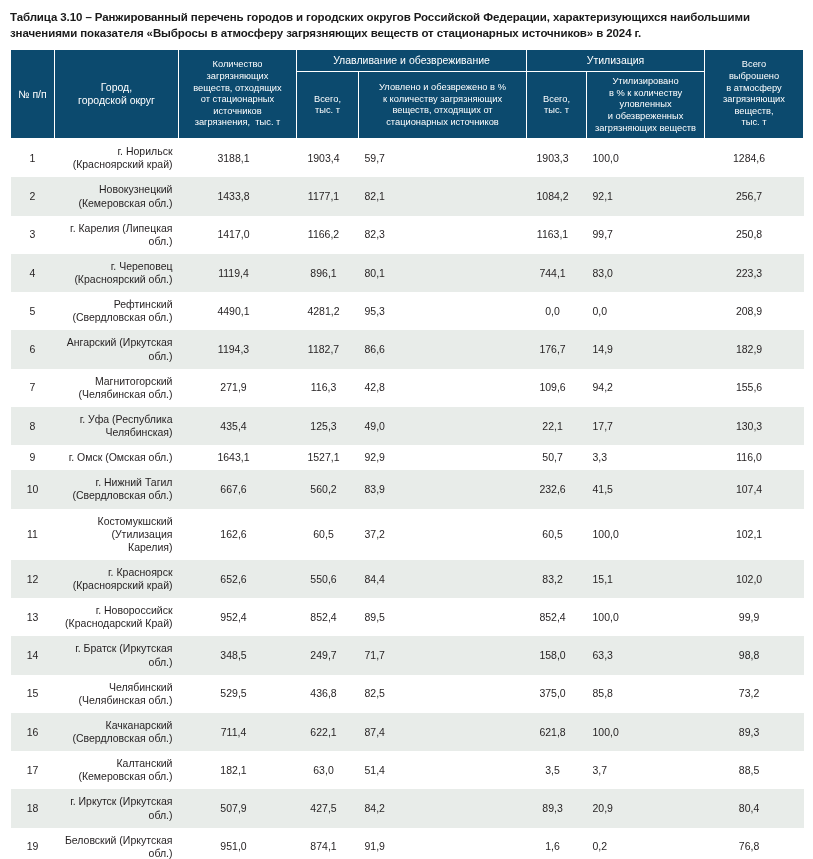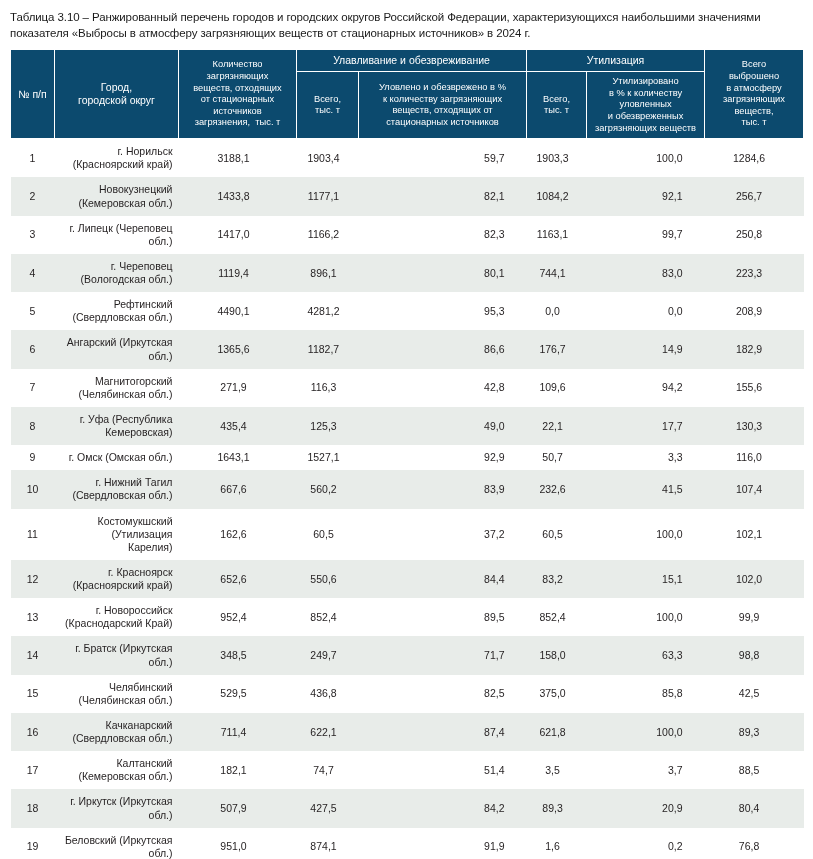--- a/index.html
+++ b/index.html
@@ -14,21 +14,21 @@
     font-family: "Liberation Sans", sans-serif;
     color: #231f20;
     overflow: hidden;
   }
   .page {
     width: 813px;
     padding: 8px 10px 0 10px;
   }
   .caption {
     font-size: 11.5px;
-    font-weight: normal;
+    font-weight: bold;
     line-height: 1.35;
     color: #1a1a1a;
     margin: 2px 0 8px 0;
     letter-spacing: -0.1px;
   }
   table.data {
     border-collapse: collapse;
     width: 793px;
     table-layout: fixed;
     font-size: 10.5px;
@@ -51,21 +51,21 @@
     padding: 6px 6px;
     vertical-align: middle;
     line-height: 1.25;
     font-size: 10.5px;
   }
   tr.odd td { background: #ffffff; }
   tr.even td { background: #e8ece9; }
   td.num-idx { text-align: center; width: 42px; color: #231f20; }
   td.city { text-align: right; padding-left: 10px; }
   td.val { text-align: center; padding-right: 14px; }
-  td.val-c { text-align: right; padding-right: 22px; }
+  td.val-c { padding-right: 22px; }
   td.val-last { text-align: center; padding-right: 16px; }
   col.c0 { width: 44px; }
   col.c1 { width: 124px; }
   col.c2 { width: 118px; }
   col.c3 { width: 62px; }
   col.c4 { width: 168px; }
   col.c5 { width: 60px; }
   col.c6 { width: 118px; }
   col.c7 { width: 99px; }
   .city-line2 { display: block; }
@@ -120,71 +120,71 @@
           <td class="city">Новокузнецкий<span class="city-line2">(Кемеровская обл.)</span></td>
           <td class="val">1433,8</td>
           <td class="val">1177,1</td>
           <td class="val-c">82,1</td>
           <td class="val">1084,2</td>
           <td class="val-c">92,1</td>
           <td class="val-last">256,7</td>
         </tr>
         <tr class="odd">
           <td class="num-idx">3</td>
-          <td class="city">г. Липецк (Череповец обл.)</td>
+          <td class="city">г. Карелия (Липецкая обл.)</td>
           <td class="val">1417,0</td>
           <td class="val">1166,2</td>
           <td class="val-c">82,3</td>
           <td class="val">1163,1</td>
           <td class="val-c">99,7</td>
           <td class="val-last">250,8</td>
         </tr>
         <tr class="even">
           <td class="num-idx">4</td>
-          <td class="city">г. Череповец<span class="city-line2">(Вологодская обл.)</span></td>
+          <td class="city">г. Череповец<span class="city-line2">(Красноярский обл.)</span></td>
           <td class="val">1119,4</td>
           <td class="val">896,1</td>
           <td class="val-c">80,1</td>
           <td class="val">744,1</td>
           <td class="val-c">83,0</td>
           <td class="val-last">223,3</td>
         </tr>
         <tr class="odd">
           <td class="num-idx">5</td>
           <td class="city">Рефтинский<span class="city-line2">(Свердловская обл.)</span></td>
           <td class="val">4490,1</td>
           <td class="val">4281,2</td>
           <td class="val-c">95,3</td>
           <td class="val">0,0</td>
           <td class="val-c">0,0</td>
           <td class="val-last">208,9</td>
         </tr>
         <tr class="even">
           <td class="num-idx">6</td>
           <td class="city">Ангарский (Иркутская обл.)</td>
-          <td class="val">1365,6</td>
+          <td class="val">1194,3</td>
           <td class="val">1182,7</td>
           <td class="val-c">86,6</td>
           <td class="val">176,7</td>
           <td class="val-c">14,9</td>
           <td class="val-last">182,9</td>
         </tr>
         <tr class="odd">
           <td class="num-idx">7</td>
           <td class="city">Магнитогорский<span class="city-line2">(Челябинская обл.)</span></td>
           <td class="val">271,9</td>
           <td class="val">116,3</td>
           <td class="val-c">42,8</td>
           <td class="val">109,6</td>
           <td class="val-c">94,2</td>
           <td class="val-last">155,6</td>
         </tr>
         <tr class="even">
           <td class="num-idx">8</td>
-          <td class="city">г. Уфа (Республика<span class="city-line2">Кемеровская)</span></td>
+          <td class="city">г. Уфа (Республика<span class="city-line2">Челябинская)</span></td>
           <td class="val">435,4</td>
           <td class="val">125,3</td>
           <td class="val-c">49,0</td>
           <td class="val">22,1</td>
           <td class="val-c">17,7</td>
           <td class="val-last">130,3</td>
         </tr>
         <tr class="odd">
           <td class="num-idx">9</td>
           <td class="city">г. Омск (Омская обл.)</td>
@@ -246,37 +246,37 @@
           <td class="val-last">98,8</td>
         </tr>
         <tr class="odd">
           <td class="num-idx">15</td>
           <td class="city">Челябинский<span class="city-line2">(Челябинская обл.)</span></td>
           <td class="val">529,5</td>
           <td class="val">436,8</td>
           <td class="val-c">82,5</td>
           <td class="val">375,0</td>
           <td class="val-c">85,8</td>
-          <td class="val-last">42,5</td>
+          <td class="val-last">73,2</td>
         </tr>
         <tr class="even">
           <td class="num-idx">16</td>
           <td class="city">Качканарский<span class="city-line2">(Свердловская обл.)</span></td>
           <td class="val">711,4</td>
           <td class="val">622,1</td>
           <td class="val-c">87,4</td>
           <td class="val">621,8</td>
           <td class="val-c">100,0</td>
           <td class="val-last">89,3</td>
         </tr>
         <tr class="odd">
           <td class="num-idx">17</td>
           <td class="city">Калтанский<span class="city-line2">(Кемеровская обл.)</span></td>
           <td class="val">182,1</td>
-          <td class="val">74,7</td>
+          <td class="val">63,0</td>
           <td class="val-c">51,4</td>
           <td class="val">3,5</td>
           <td class="val-c">3,7</td>
           <td class="val-last">88,5</td>
         </tr>
         <tr class="even">
           <td class="num-idx">18</td>
           <td class="city">г. Иркутск (Иркутская обл.)</td>
           <td class="val">507,9</td>
           <td class="val">427,5</td>

